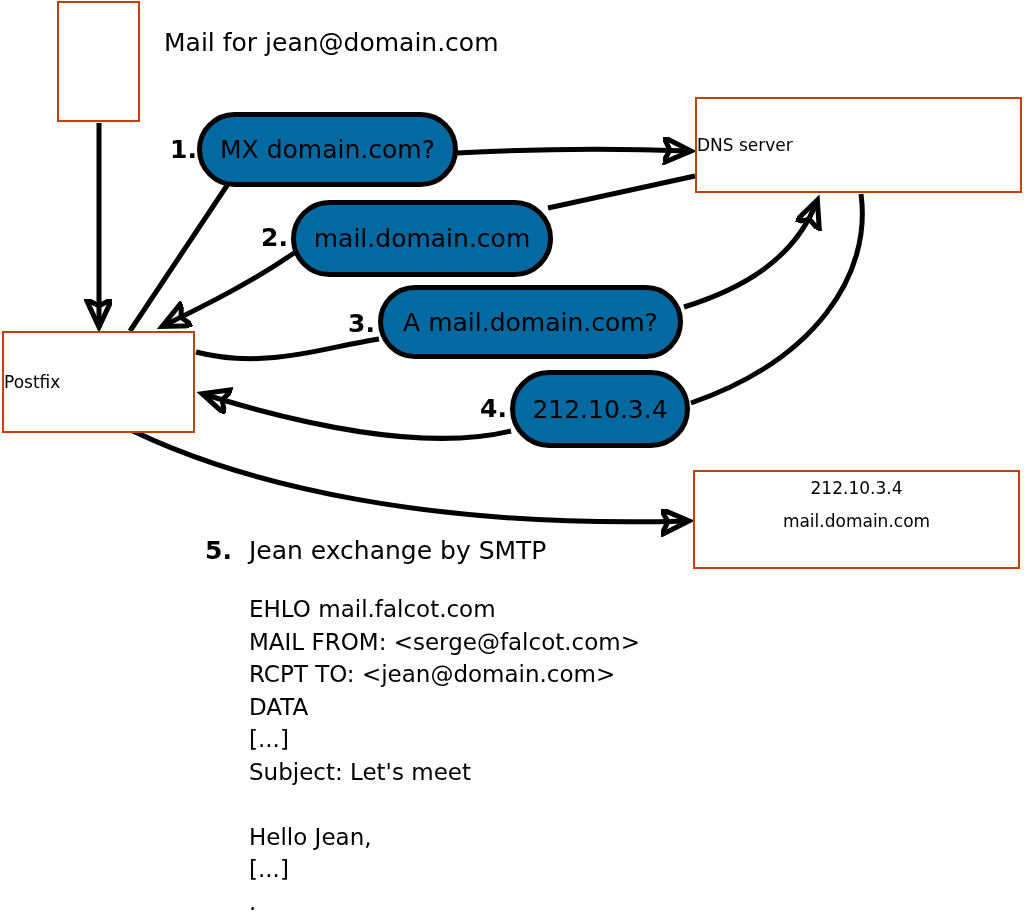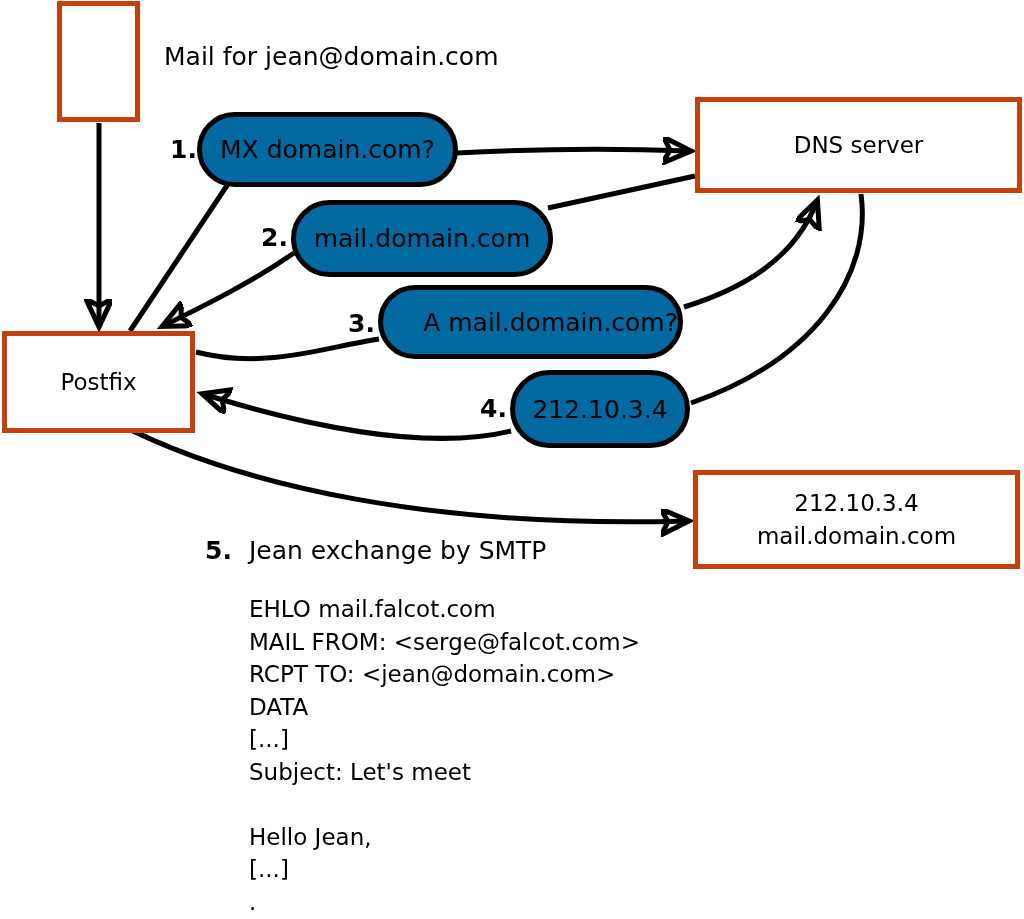--- a/index.html
+++ b/index.html
@@ -22,26 +22,26 @@
     width: 1024px; height: 919px;
   }
   .edges path, .edges line {
     fill: none;
     stroke: #000000;
     stroke-width: 5;
   }
   .box {
     position: absolute;
     box-sizing: border-box;
-    border: 5px solid #c2410c;
+    border: 2px solid #c2410c;
     background: #ffffff;
     display: flex;
     align-items: center;
-    justify-content: center;
-    font-size: 23px;
+    justify-content: flex-start;
+    font-size: 17px;
     text-align: center;
   }
   .pill {
     position: absolute;
     box-sizing: border-box;
     border: 5px solid #000000;
     border-radius: 45px;
     background: #0369a1;
     display: flex;
     align-items: center;
@@ -81,27 +81,27 @@
     white-space: pre-line;
   }
   .mailserver-box { flex-direction: column; line-height: 33px; }
   
   .envelope  { left: 57px;  top: 1px;   width: 83px;  height: 121px; }
   .postfix   { left: 2px;   top: 331px; width: 193px; height: 102px; }
   .dns       { left: 695px; top: 97px;  width: 327px; height: 96px; }
   .mailserver{ left: 693px; top: 470px; width: 327px; height: 99px; }
   .pill1 { left: 197px; top: 112px; width: 261px; height: 75px; }
   .pill2 { left: 291px; top: 200px; width: 262px; height: 77px; }
-  .pill3 { left: 378px; top: 285px; width: 305px; height: 74px; justify-content: flex-end; }
+  .pill3 { left: 378px; top: 285px; width: 305px; height: 74px; }
   .pill4 { left: 510px; top: 370px; width: 180px; height: 78px; }
   .num1 { left: 142px; top: 136px; }
   .num2 { left: 233px; top: 224px; }
   .num3 { left: 320px; top: 310px; }
   .num4 { left: 452px; top: 395px; }
-  .maillabel { left: 164px; top: 43px; }
+  .maillabel { left: 164px; top: 29px; }
 </style>
 </head>
 <body>
 
 <div class="canvas">
 
   <svg class="edges" viewBox="0 0 1024 919">
     <defs>
       <marker id="ah" markerUnits="userSpaceOnUse" markerWidth="34" markerHeight="28" refX="27" refY="13" orient="auto">
         <path d="M0,0 L28,13 L0,26 L7,13 Z" fill="#000000" stroke="none"></path>

